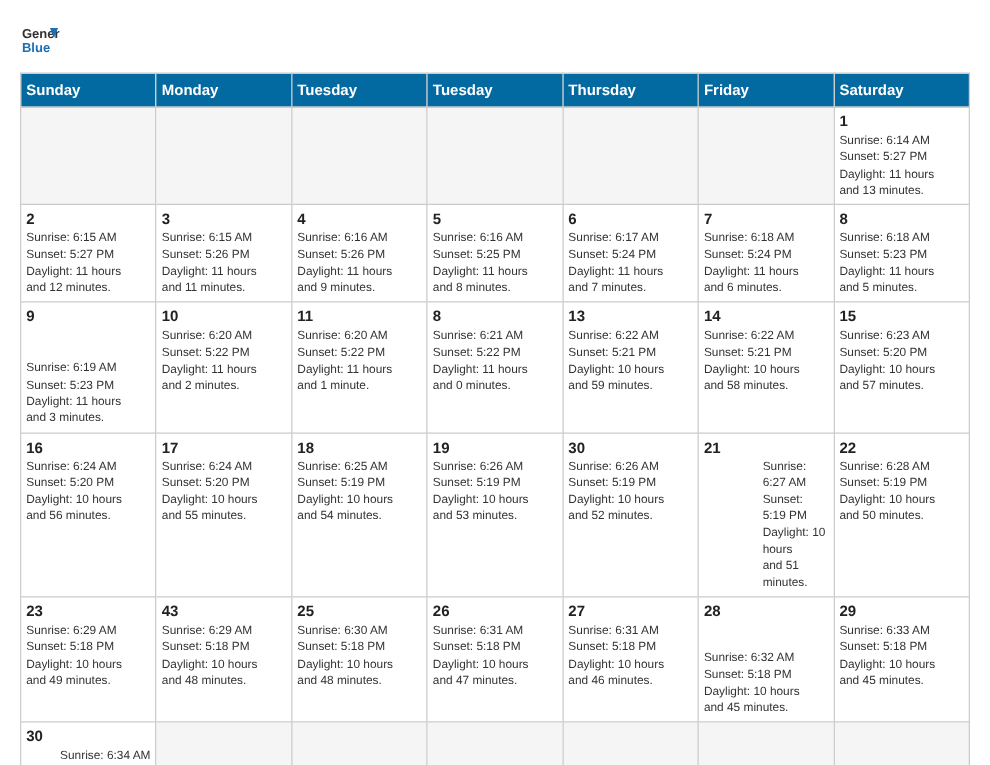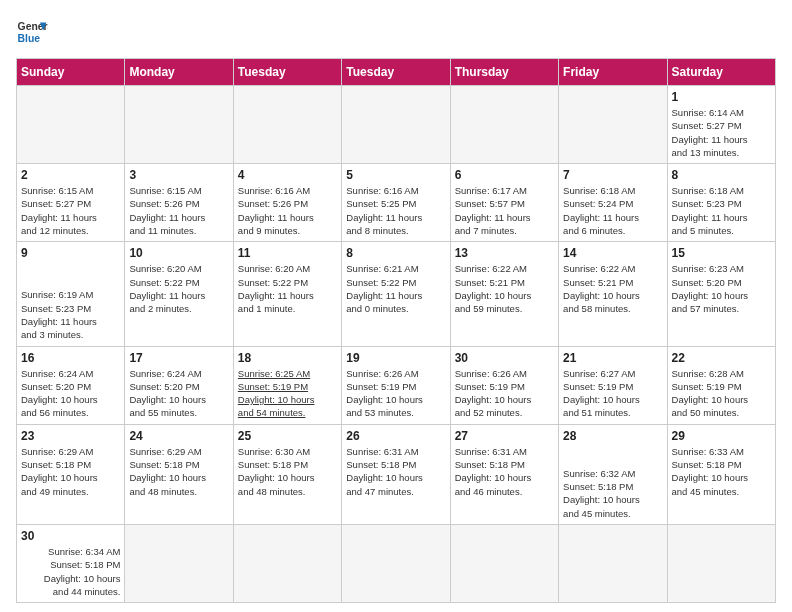--- a/index.html
+++ b/index.html
@@ -36,21 +36,21 @@
     .location {
       font-size: 15px;
       color: #444;
     }
     .calendar-table {
       width: 100%;
       border-collapse: collapse;
       table-layout: fixed;
     }
     .calendar-table th {
-      background: #be185d;
+      background: #0369a1;
       color: #fff;
       font-size: 12px;
       font-weight: bold;
       padding: 6px 4px;
       text-align: left;
       border: 1px solid #ccc;
     }
     .calendar-table td {
       vertical-align: top;
       border: 1px solid #ccc;
@@ -149,21 +149,21 @@
         <td>
           <span class="day-number">5</span>
           <div class="day-info" style="white-space: pre-line;">Sunrise: 6:16 AM
 Sunset: 5:25 PM
 Daylight: 11 hours
 and 8 minutes.</div>
         </td>
         <td>
           <span class="day-number">6</span>
           <div class="day-info" style="white-space: pre-line;">Sunrise: 6:17 AM
-Sunset: 5:57 PM
+Sunset: 5:24 PM
 Daylight: 11 hours
 and 7 minutes.</div>
         </td>
         <td>
           <span class="day-number">7</span>
           <div class="day-info" style="white-space: pre-line;">Sunrise: 6:18 AM
 Sunset: 5:24 PM
 Daylight: 11 hours
 and 6 minutes.</div>
         </td>
@@ -236,42 +236,42 @@
         </td>
         <td>
           <span class="day-number">17</span>
           <div class="day-info" style="white-space: pre-line;">Sunrise: 6:24 AM
 Sunset: 5:20 PM
 Daylight: 10 hours
 and 55 minutes.</div>
         </td>
         <td>
           <span class="day-number">18</span>
-          <div class="day-info" style="white-space: pre-line; text-decoration: underline;">Sunrise: 6:25 AM
+          <div class="day-info" style="white-space: pre-line;">Sunrise: 6:25 AM
 Sunset: 5:19 PM
 Daylight: 10 hours
 and 54 minutes.</div>
         </td>
         <td>
           <span class="day-number">19</span>
           <div class="day-info" style="white-space: pre-line;">Sunrise: 6:26 AM
 Sunset: 5:19 PM
 Daylight: 10 hours
 and 53 minutes.</div>
         </td>
         <td>
           <span class="day-number">30</span>
           <div class="day-info" style="white-space: pre-line;">Sunrise: 6:26 AM
 Sunset: 5:19 PM
 Daylight: 10 hours
 and 52 minutes.</div>
         </td>
         <td>
           <span class="day-number">21</span>
-          <div class="day-info" style="white-space: pre-line;">Sunrise: 6:27 AM
+          <div class="day-info" style="white-space: pre-line; margin-left: 47px;">Sunrise: 6:27 AM
 Sunset: 5:19 PM
 Daylight: 10 hours
 and 51 minutes.</div>
         </td>
         <td>
           <span class="day-number">22</span>
           <div class="day-info" style="white-space: pre-line;">Sunrise: 6:28 AM
 Sunset: 5:19 PM
 Daylight: 10 hours
 and 50 minutes.</div>
@@ -279,21 +279,21 @@
       </tr>
       <tr>
         <td>
           <span class="day-number">23</span>
           <div class="day-info" style="white-space: pre-line;">Sunrise: 6:29 AM
 Sunset: 5:18 PM
 Daylight: 10 hours
 and 49 minutes.</div>
         </td>
         <td>
-          <span class="day-number">24</span>
+          <span class="day-number">43</span>
           <div class="day-info" style="white-space: pre-line;">Sunrise: 6:29 AM
 Sunset: 5:18 PM
 Daylight: 10 hours
 and 48 minutes.</div>
         </td>
         <td>
           <span class="day-number">25</span>
           <div class="day-info" style="white-space: pre-line;">Sunrise: 6:30 AM
 Sunset: 5:18 PM
 Daylight: 10 hours

